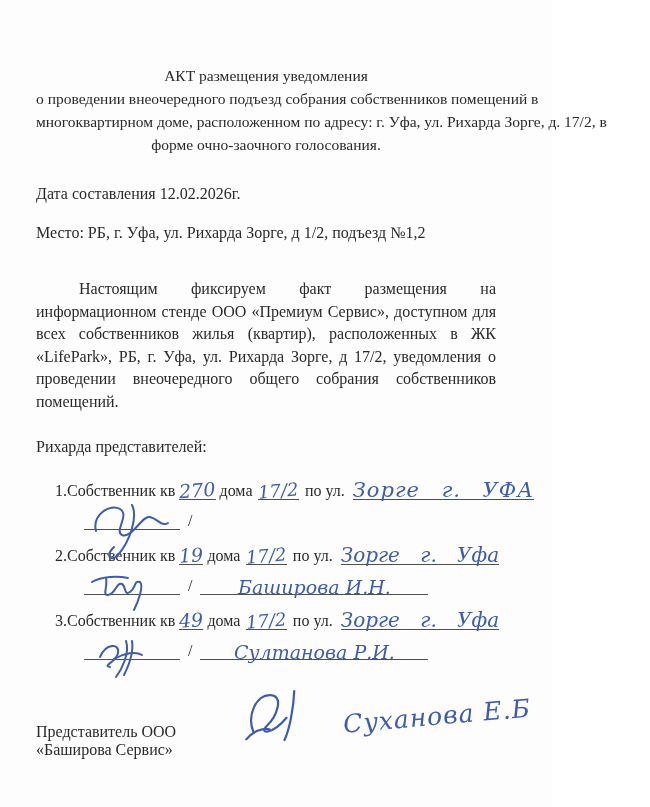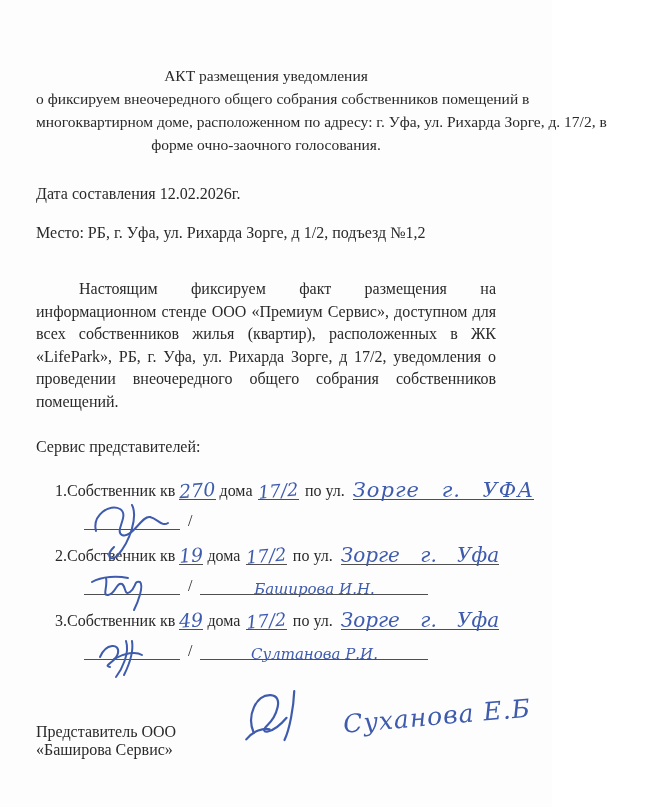--- a/index.html
+++ b/index.html
@@ -69,21 +69,21 @@
   .hw{
     font-family:"DejaVu Serif", serif;
     font-style:italic;
     color:var(--ink);
     white-space:nowrap;
   }
   .apt-hw{font-size:19px;display:inline-block;transform:rotate(-4deg);margin-bottom:-2px;}
   .house-hw{font-size:18px;display:inline-block;transform:rotate(-5deg);margin-bottom:-2px;}
   .street-hw{font-size:20px;word-spacing:14px;margin-bottom:-3px;font-style:italic;}
   .street-hw.big{font-size:21px;letter-spacing:1px;}
-  .name-hw{font-size:15px;margin-bottom:-4px;}
+  .name-hw{font-size:19px;margin-bottom:-4px;}
   .caps-hw{
     font-family:"DejaVu Sans", sans-serif;
     font-size:15px;
     letter-spacing:2px;
     margin-bottom:-2px;
   }
   .scribble{position:absolute;left:4px;bottom:-12px;overflow:visible;}
   
   .footer{
     position:absolute;
@@ -101,32 +101,32 @@
   }
   .footer-name{font-size:25px;letter-spacing:1px;}
 </style>
 </head>
 <body>
 
 <div class="sheet">
 
   <div class="title">
     <div>АКТ размещения уведомления</div>
-    <div>о фиксируем внеочередного общего собрания собственников помещений в</div>
+    <div>о проведении внеочередного подъезд собрания собственников помещений в</div>
     <div>многоквартирном доме, расположенном по адресу: г. Уфа, ул. Рихарда Зорге, д. 17/2, в</div>
     <div>форме очно-заочного голосования.</div>
   </div>
 
   <p class="date-line">Дата составления 12.02.2026г.</p>
 
   <p class="place-line">Место: РБ, г. Уфа, ул. Рихарда Зорге, д 1/2, подъезд №1,2</p>
 
   <p class="body-par">Настоящим фиксируем факт размещения на информационном стенде ООО «Премиум Сервис», доступном для всех собственников жилья (квартир), расположенных в ЖК «LifePark», РБ, г. Уфа, ул. Рихарда Зорге, д 17/2, уведомления о проведении внеочередного общего собрания собственников помещений.</p>
 
-  <p class="sig-heading">Сервис представителей:</p>
+  <p class="sig-heading">Рихарда представителей:</p>
 
   <div class="entries">
 
     <div class="entry">
       <div class="entry-line l1">
         <span class="num">1.</span>
         <span class="lbl">Собственник кв</span>
         <span class="blank apt">
             <span class="hw apt-hw">270</span>
           </span>

